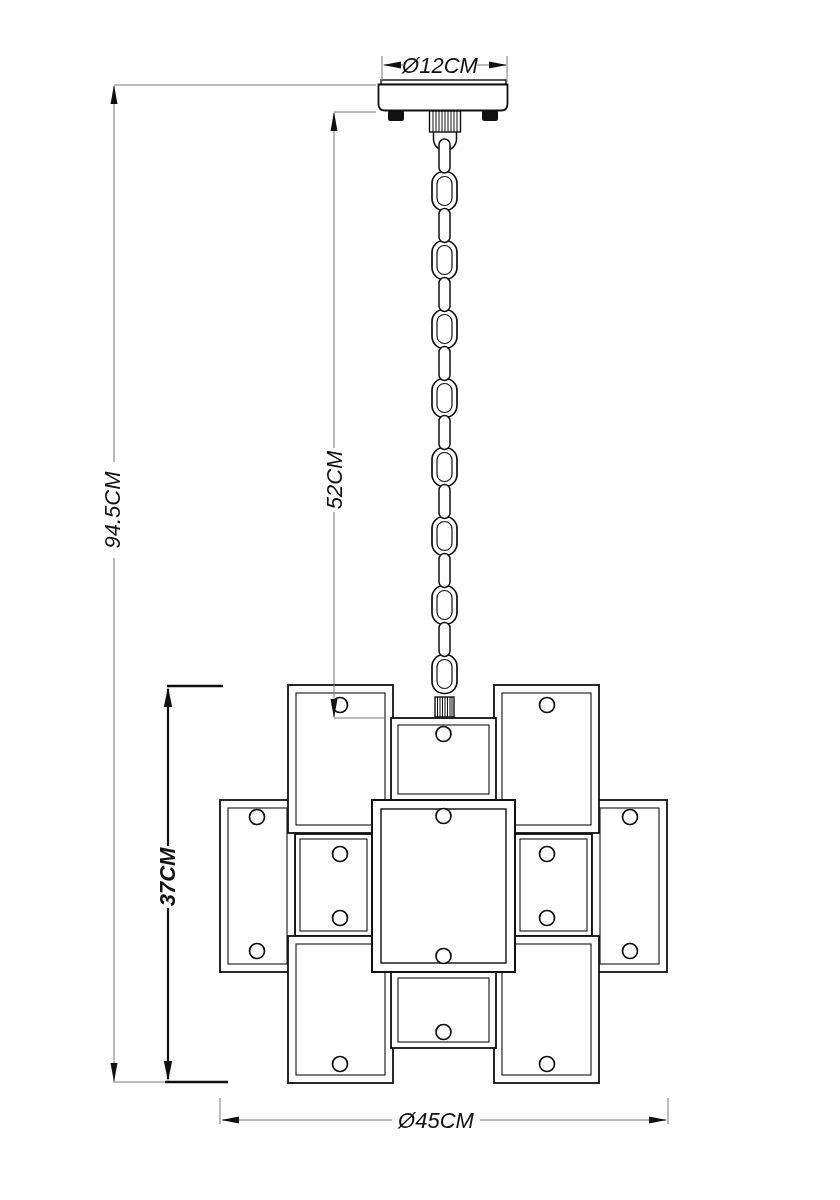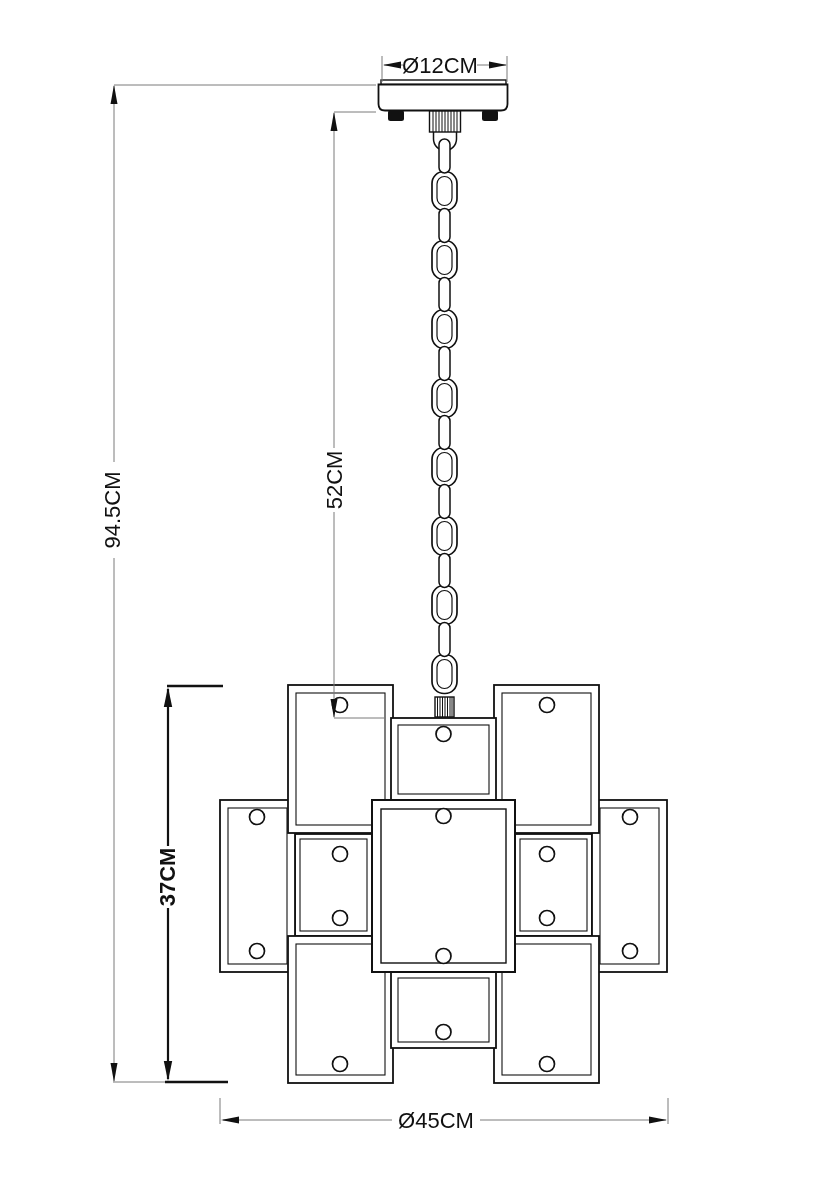--- a/index.html
+++ b/index.html
@@ -1,16 +1,16 @@
 <!DOCTYPE html>
 <html><head>
 <meta charset="utf-8">
 <style>
   html,body{margin:0;padding:0;background:#ffffff;}
-  .stage{position:relative;width:840px;height:1200px;background:#fff;overflow:hidden;}
+  .stage{position:relative;width:840px;height:1200px;background:#fff;overflow:hidden;font-style:italic;}
   svg{position:absolute;left:0;top:0;}
   text{font-family:"Liberation Sans","DejaVu Sans",sans-serif;fill:#111;}
   .dim-label{font-size:22px;}
   .dim-label-bold{font-size:22px;font-weight:bold;}
   .thin{stroke:#7b7b7b;stroke-width:1;fill:none;}
   .boldline{stroke:#111;stroke-width:2.2;fill:none;}
   .boldtick{stroke:#111;stroke-width:2.6;fill:none;}
   .arrow{fill:#111;stroke:none;}
   .outline{fill:#fff;stroke:#111;stroke-width:1.8;}
   .inner{fill:none;stroke:#111;stroke-width:1.1;}

